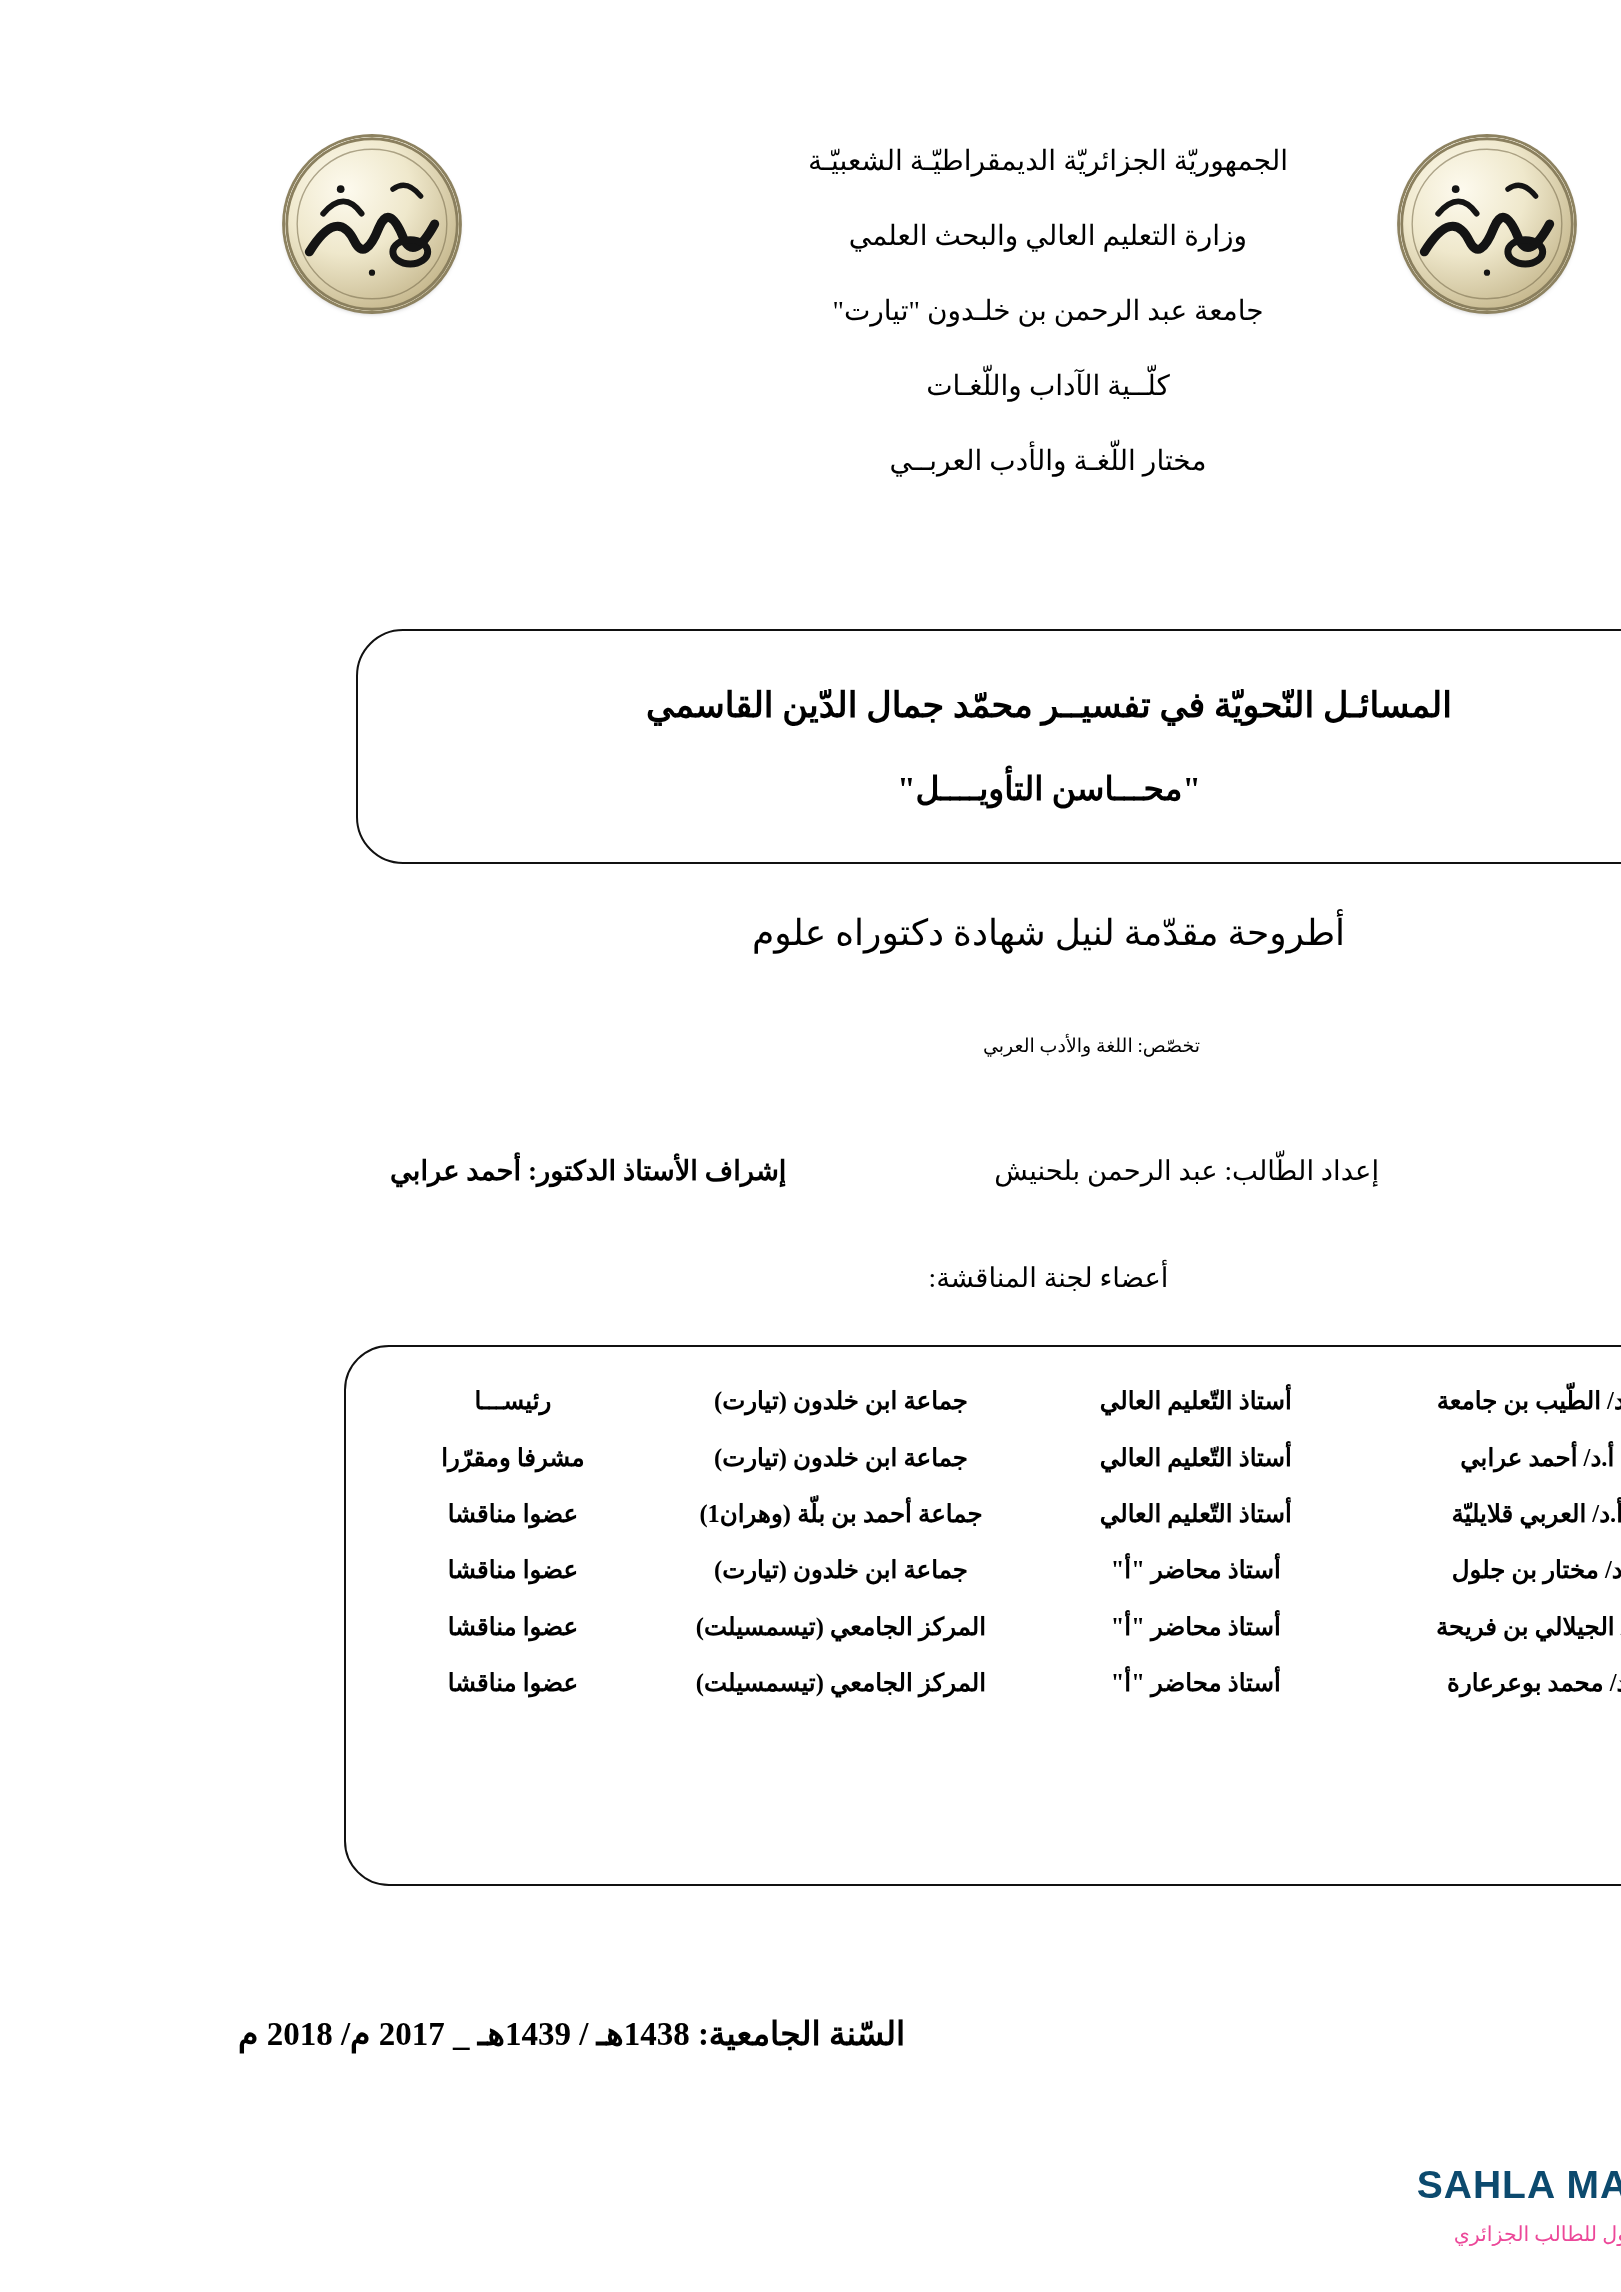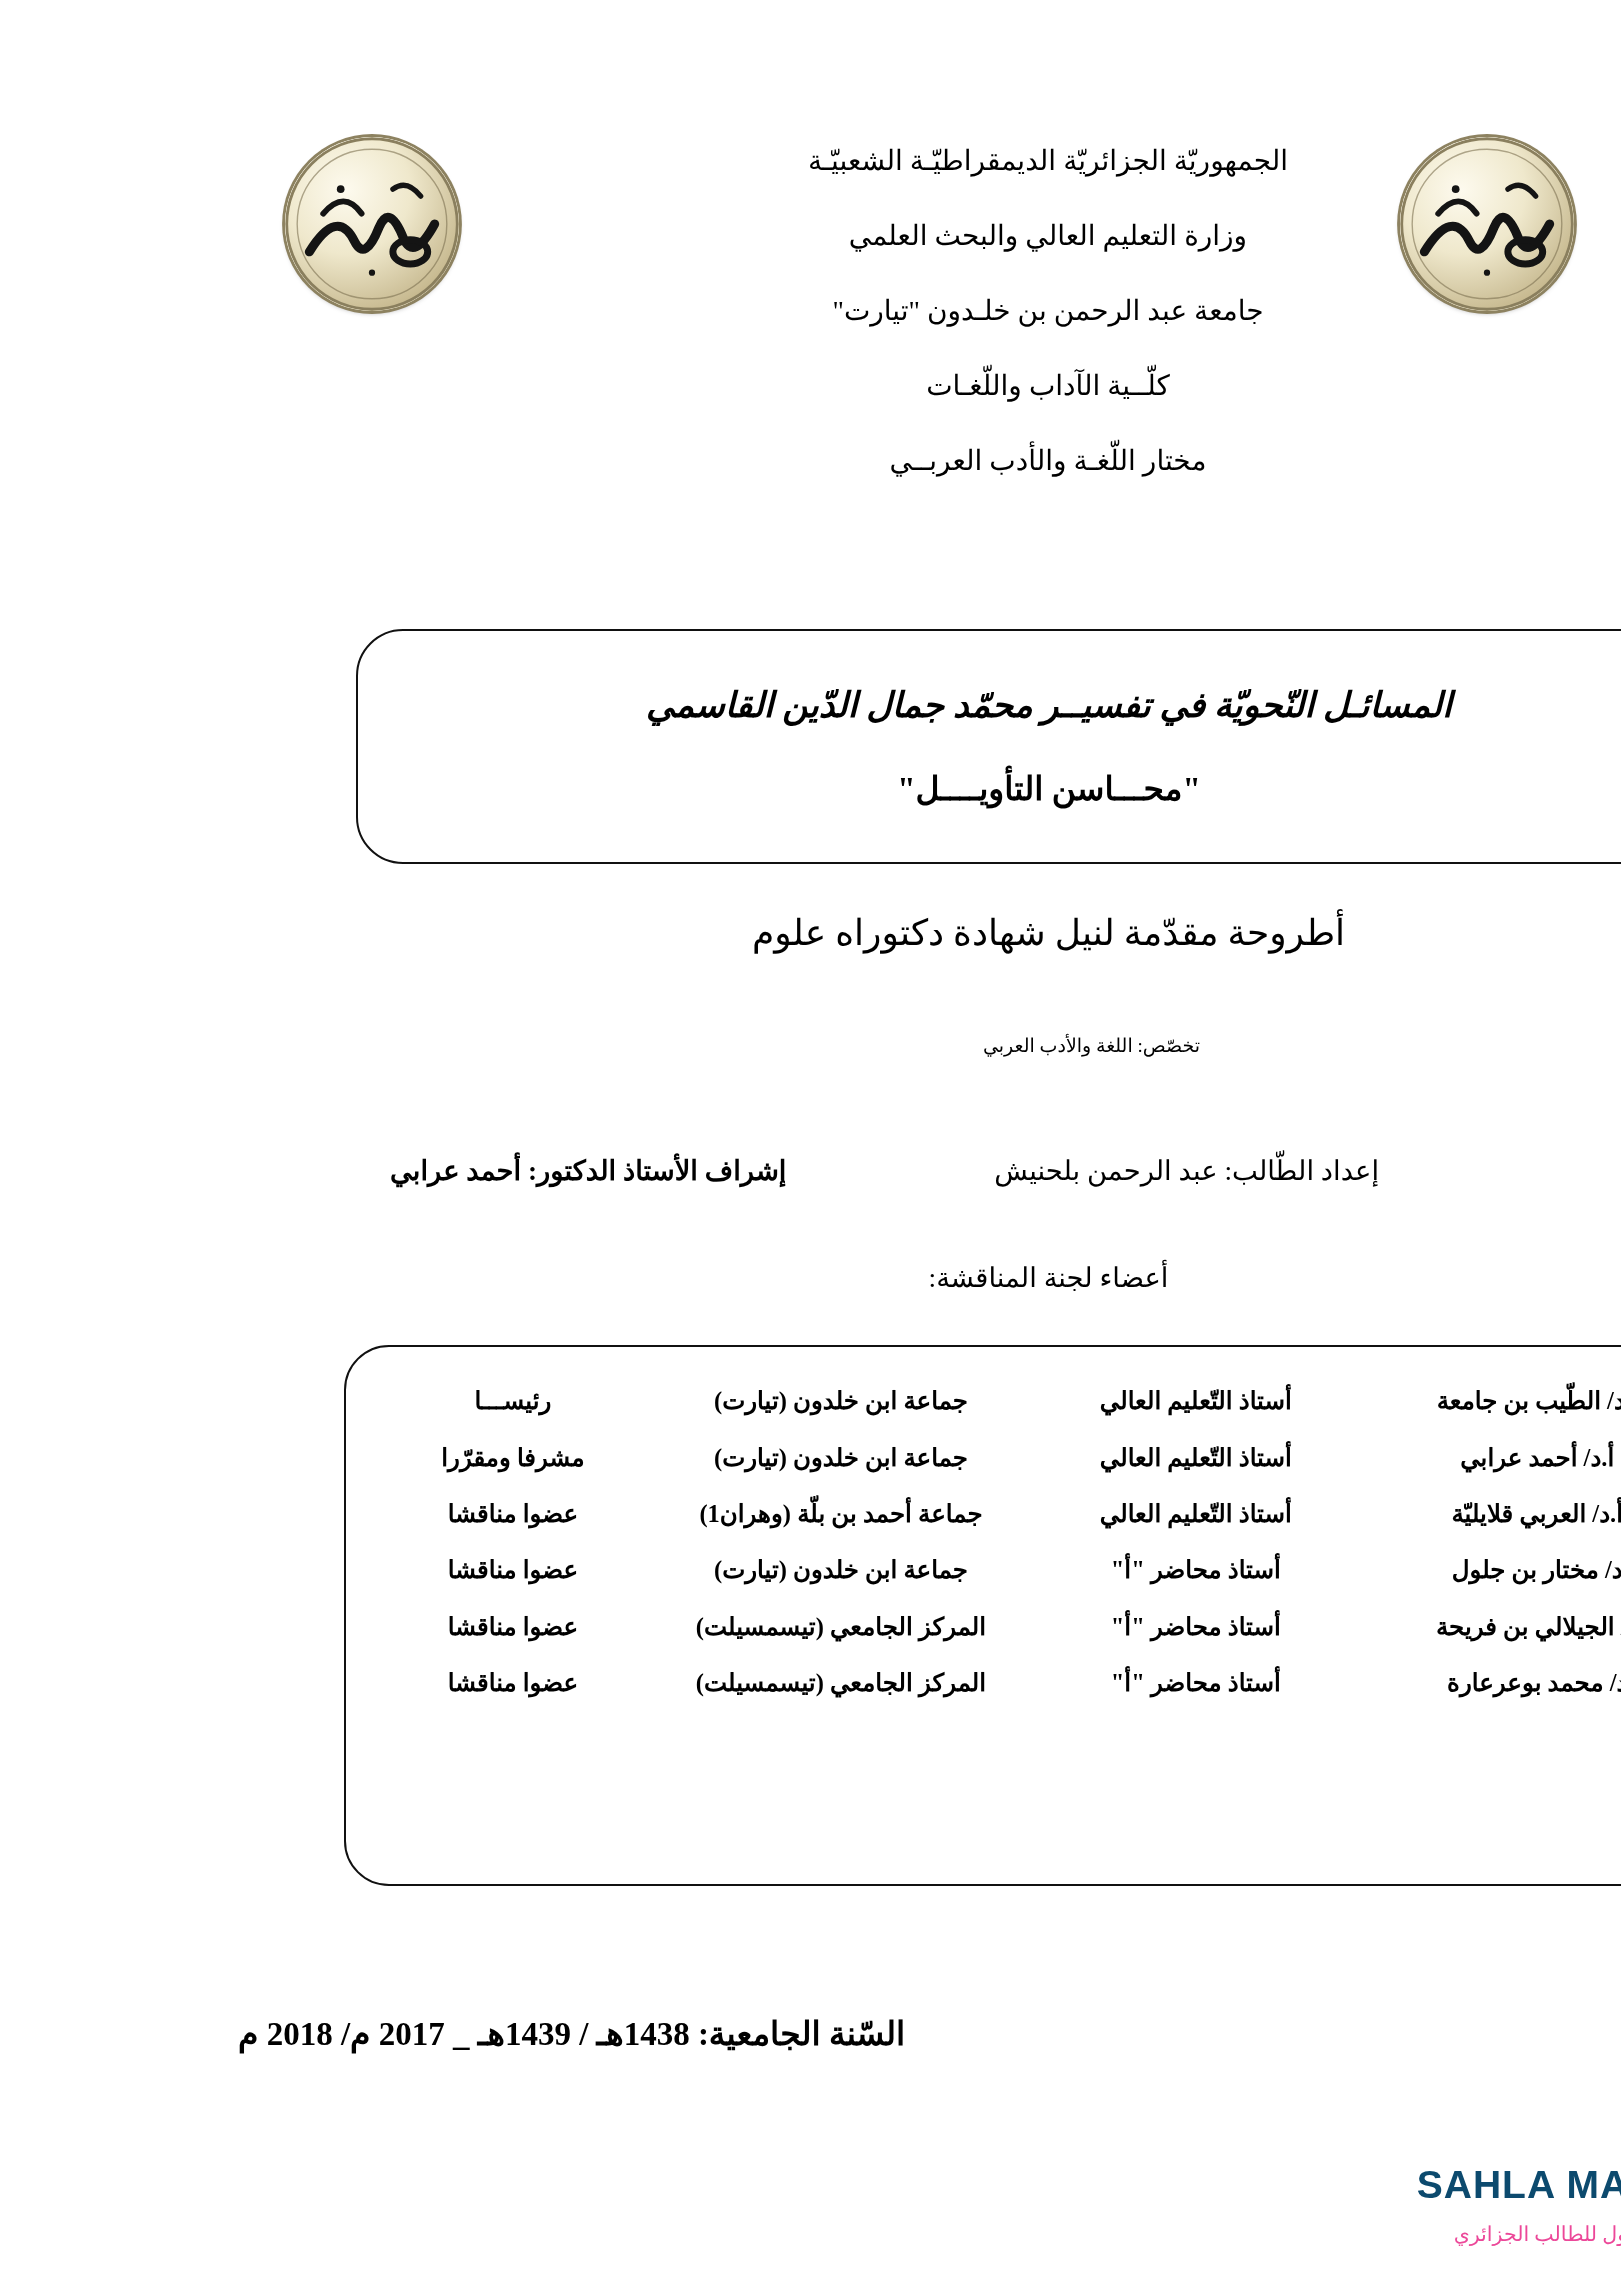--- a/index.html
+++ b/index.html
@@ -69,21 +69,20 @@
     display: flex;
     flex-direction: column;
     align-items: center;
     justify-content: center;
     gap: 43px;
   }
   .title-main {
     font-size: 35px;
     font-weight: bold;
     white-space: nowrap;
-    font-style: italic;
   }
   .title-sub {
     font-size: 33px;
     font-weight: bold;
     white-space: nowrap;
   }
 
   
   .degree {
     position: absolute;

